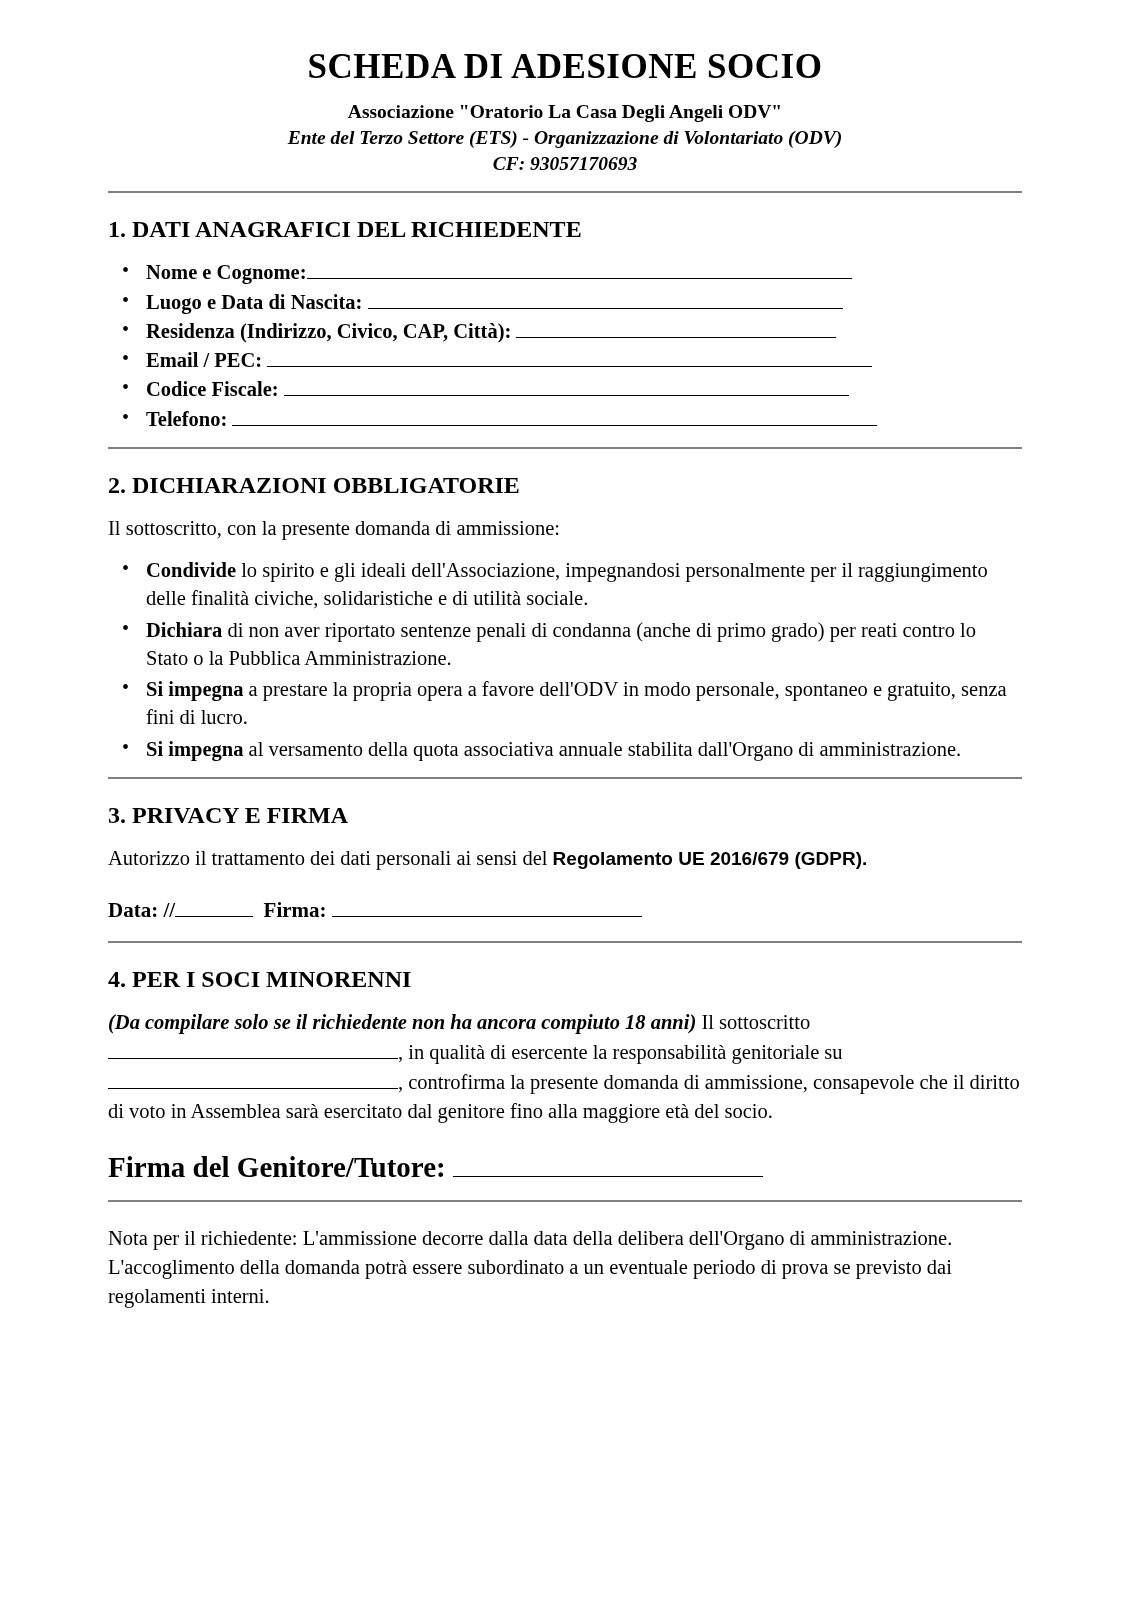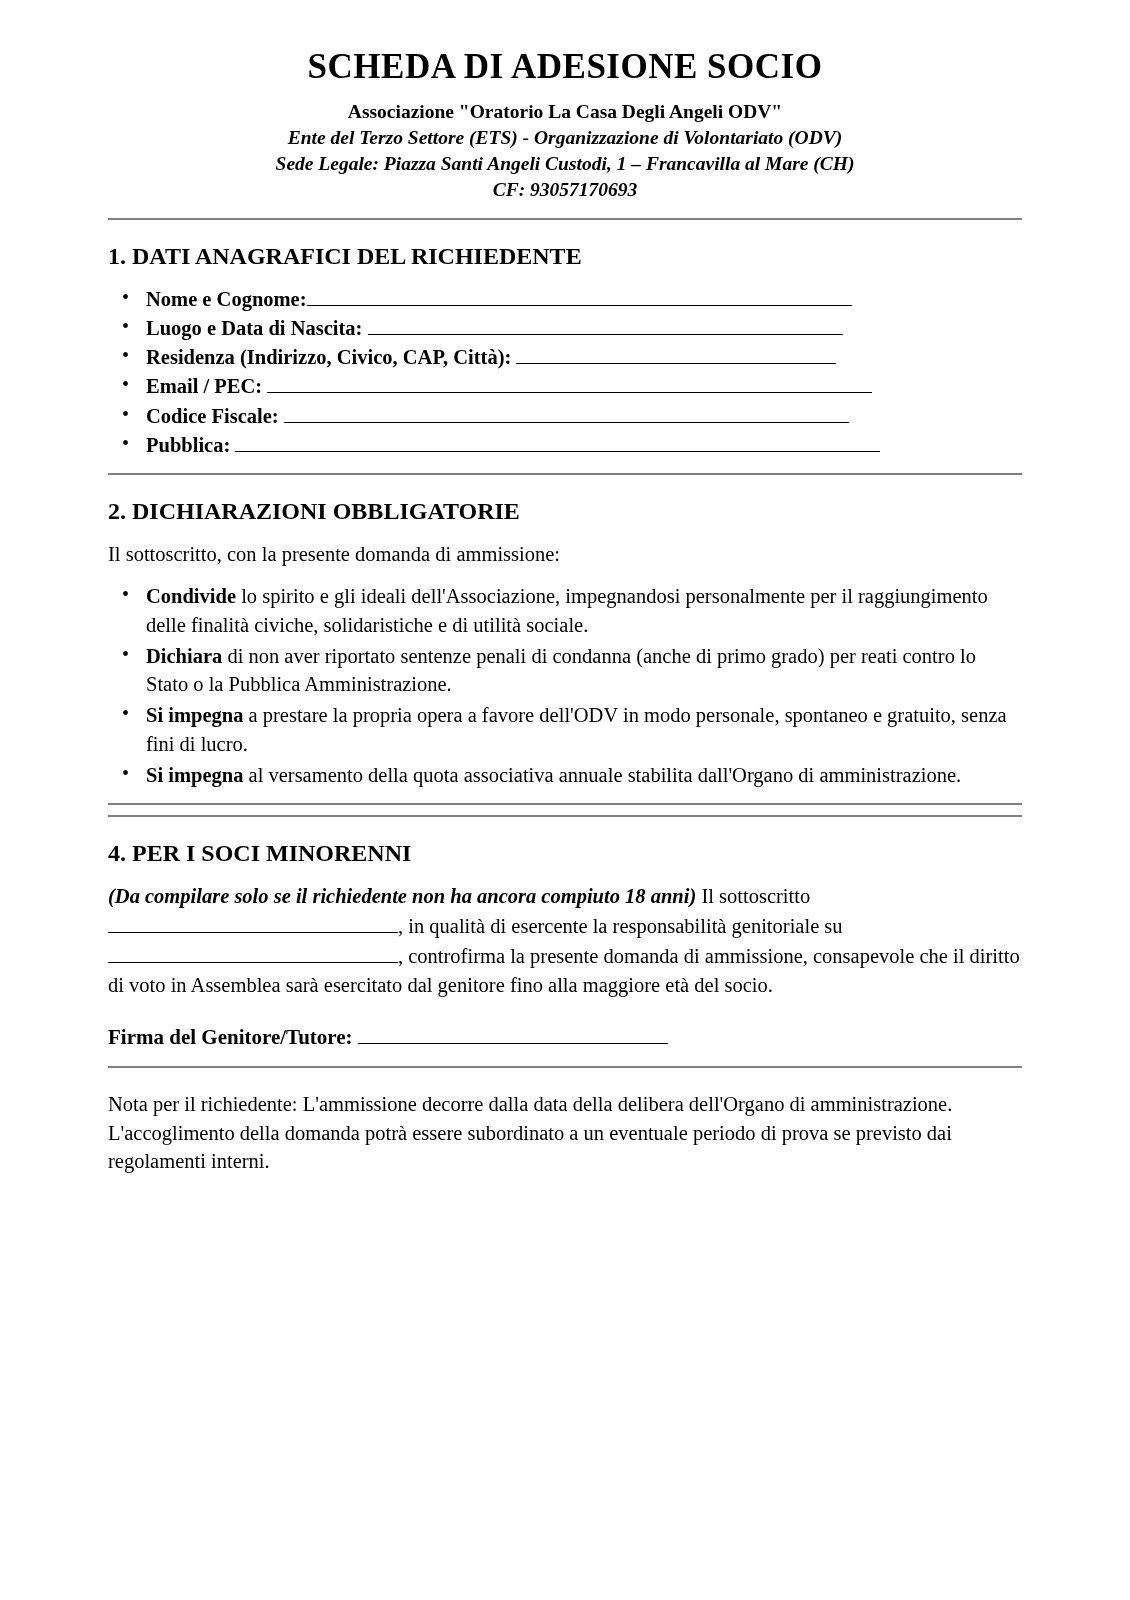--- a/index.html
+++ b/index.html
@@ -137,21 +137,21 @@
     font-style: italic;
     font-weight: bold;
   }
   .blank-inline {
     display: inline-block;
     border-bottom: 1.6px solid #000;
     width: 290px;
     height: 15px;
   }
   .firma-tutore {
-    font-size: 21px;
+    font-size: 29px;
     font-weight: bold;
     margin: 0 0 16px 0;
   }
   .firma-tutore .blank-sign2 {
     display: inline-block;
     border-bottom: 1.6px solid #000;
     width: 310px;
     height: 15px;
   }
   .note {
@@ -163,21 +163,20 @@
 </style>
 </head>
 <body>
 
 <div class="page">
 
   <div>
     <div class="doc-title">SCHEDA DI ADESIONE SOCIO</div>
     <div class="org-name">Associazione "Oratorio La Casa Degli Angeli ODV"</div>
     <div class="org-sub">Ente del Terzo Settore (ETS) - Organizzazione di Volontariato (ODV)</div>
-    <div class="org-sub">Sede Legale: Piazza Santi Angeli Custodi, 1 – Francavilla al Mare (CH)</div>
     <div class="org-sub">CF: 93057170693</div>
   </div>
   <hr class="rule">
 
   <div class="section">
     <div class="section-title">1. DATI ANAGRAFICI DEL RICHIEDENTE</div>
     <ul class="bullets">
       <li>
         <span class="lbl-bold">Nome e Cognome:</span><span class="fill-line fl-1"></span>
       </li>
@@ -187,21 +186,21 @@
       <li>
         <span class="lbl-bold">Residenza (Indirizzo, Civico, CAP, Città):</span> <span class="fill-line fl-3"></span>
       </li>
       <li>
         <span class="lbl-bold">Email / PEC:</span> <span class="fill-line fl-5"></span>
       </li>
       <li>
         <span class="lbl-bold">Codice Fiscale:</span> <span class="fill-line fl-4"></span>
       </li>
       <li>
-        <span class="lbl-bold">Pubblica:</span> <span class="fill-line fl-6"></span>
+        <span class="lbl-bold">Telefono:</span> <span class="fill-line fl-6"></span>
       </li>
     </ul>
   </div>
   <hr class="rule">
 
   <div class="section">
     <div class="section-title">2. DICHIARAZIONI OBBLIGATORIE</div>
     <p class="para intro">Il sottoscritto, con la presente domanda di ammissione:</p>
     <ul class="bullets decl">
       <li>
@@ -213,20 +212,25 @@
       <li>
         <span class="lbl-bold">Si impegna</span><span> a prestare la propria opera a favore dell'ODV in modo personale, spontaneo e gratuito, senza fini di lucro.</span>
       </li>
       <li>
         <span class="lbl-bold">Si impegna</span><span> al versamento della quota associativa annuale stabilita dall'Organo di amministrazione.</span>
       </li>
     </ul>
   </div>
   <hr class="rule">
 
+  <div class="section">
+    <div class="section-title">3. PRIVACY E FIRMA</div>
+    <p class="privacy-line"><span>Autorizzo il trattamento dei dati personali ai sensi del </span><span class="gdpr-bold">Regolamento UE 2016/679 (GDPR).</span></p>
+    <p class="data-firma"><span>Data: //</span><span class="blank-short"></span>&nbsp; <span>Firma:</span> <span class="blank-sign"></span></p>
+  </div>
   <hr class="rule tight">
 
   <div class="section">
     <div class="section-title">4. PER I SOCI MINORENNI</div>
     <p class="minor-para"><span class="ital">(Da compilare solo se il richiedente non ha ancora compiuto 18 anni)</span><span> Il sottoscritto</span>
       <span class="blank-inline"></span><span>, in qualità di esercente la responsabilità genitoriale su</span>
       <span class="blank-inline"></span><span>, controfirma la presente domanda di ammissione, consapevole che il diritto di voto in Assemblea sarà esercitato dal genitore fino alla maggiore età del socio.</span></p>
     <p class="firma-tutore"><span>Firma del Genitore/Tutore:</span> <span class="blank-sign2"></span></p>
   </div>
   <hr class="rule tight">

